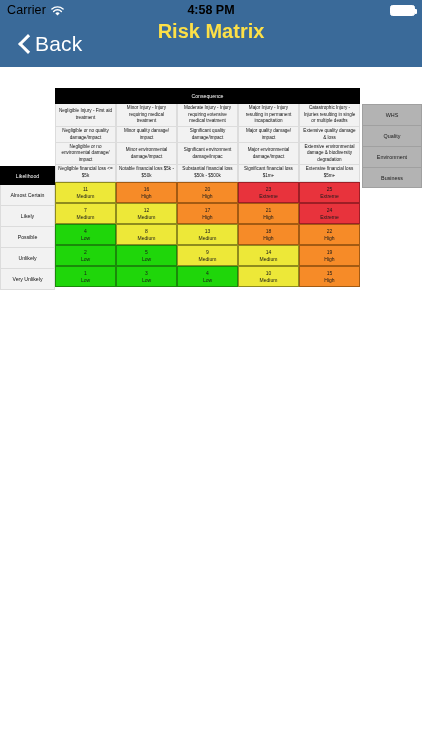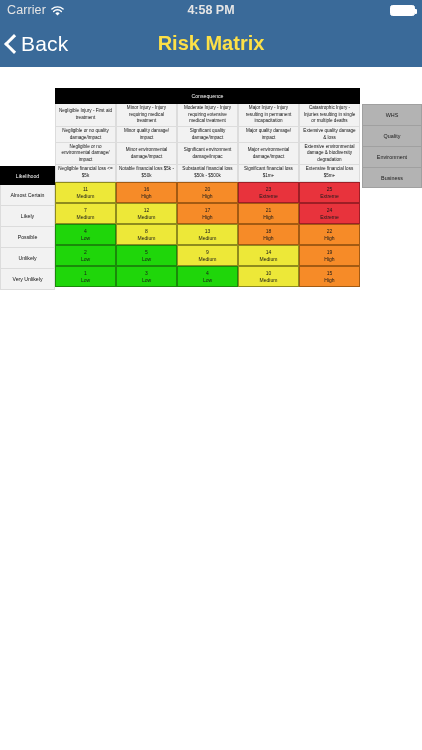--- a/index.html
+++ b/index.html
@@ -10,21 +10,21 @@
     overflow: hidden;
   }
 
   
   .status-bar {
     height: 20px;
     background: #3A6A99;
     display: flex;
     align-items: center;
     padding: 0 7px;
-    color: #e5e5e5;
+    color: #000000;
     font-size: 12px;
     position: relative;
   }
   .status-left { display: flex; align-items: center; gap: 5px; }
   .carrier-label { font-size: 12.5px; letter-spacing: .1px; }
   .wifi-icon { display: inline-block; width: 13px; height: 11px; position: relative; top: 1px; }
   .status-time {
     position: absolute; left: 0; right: 0; text-align: center;
     font-size: 12.5px; font-weight: bold;
   }
@@ -37,23 +37,22 @@
   .battery::after {
     content: ""; position: absolute; right: -3px; top: 3px;
     width: 2px; height: 5px; background: #ffffff; border-radius: 0 1px 1px 0;
   }
 
   
   .nav-bar {
     height: 47px;
     background: #3A6A99;
     display: flex;
-    align-items: center;
     position: relative;
-    padding: 0 4px;
+    padding: 0 18px;
   }
   .back-btn {
     display: flex; align-items: center; gap: 4px;
     color: #ffffff; cursor: pointer; z-index: 2;
   }
   .chevron-left {
     width: 13px; height: 22px; position: relative; display: inline-block;
   }
   .chevron-left::before {
     content: ""; position: absolute; left: 3px; top: 4px;

